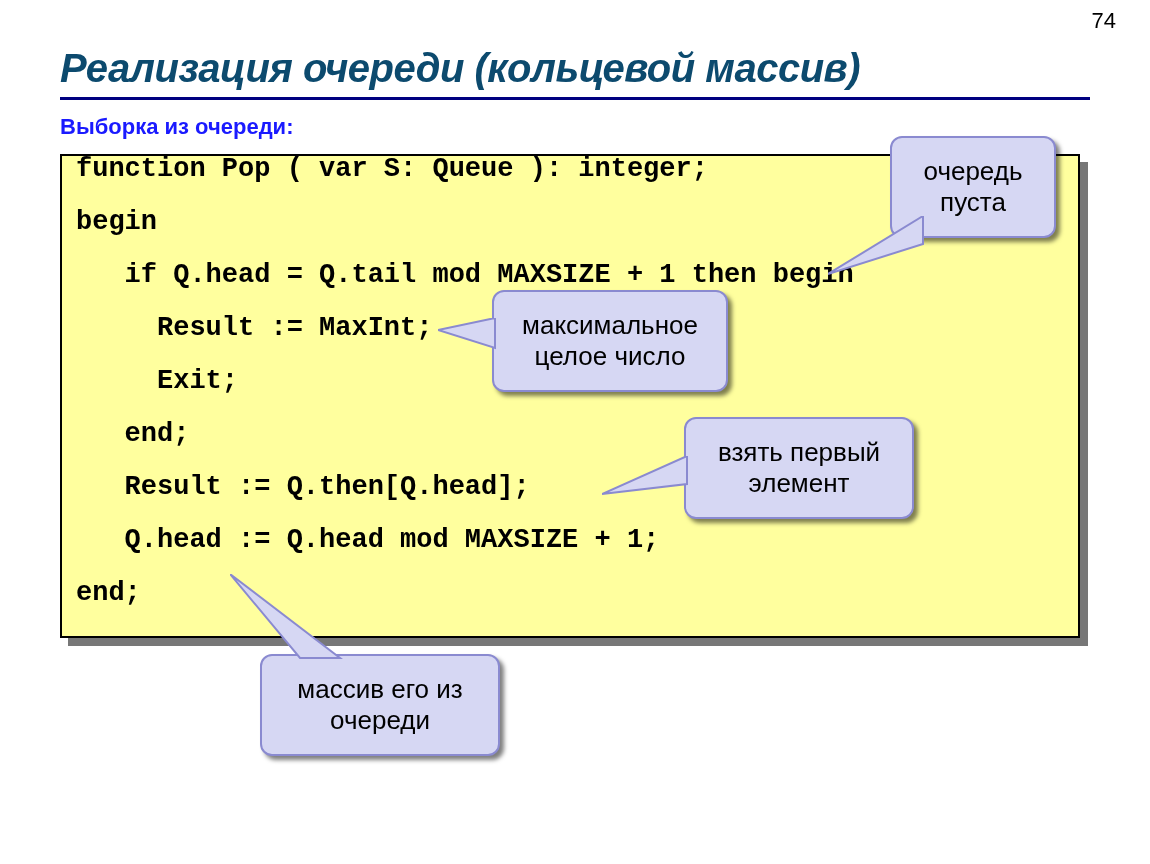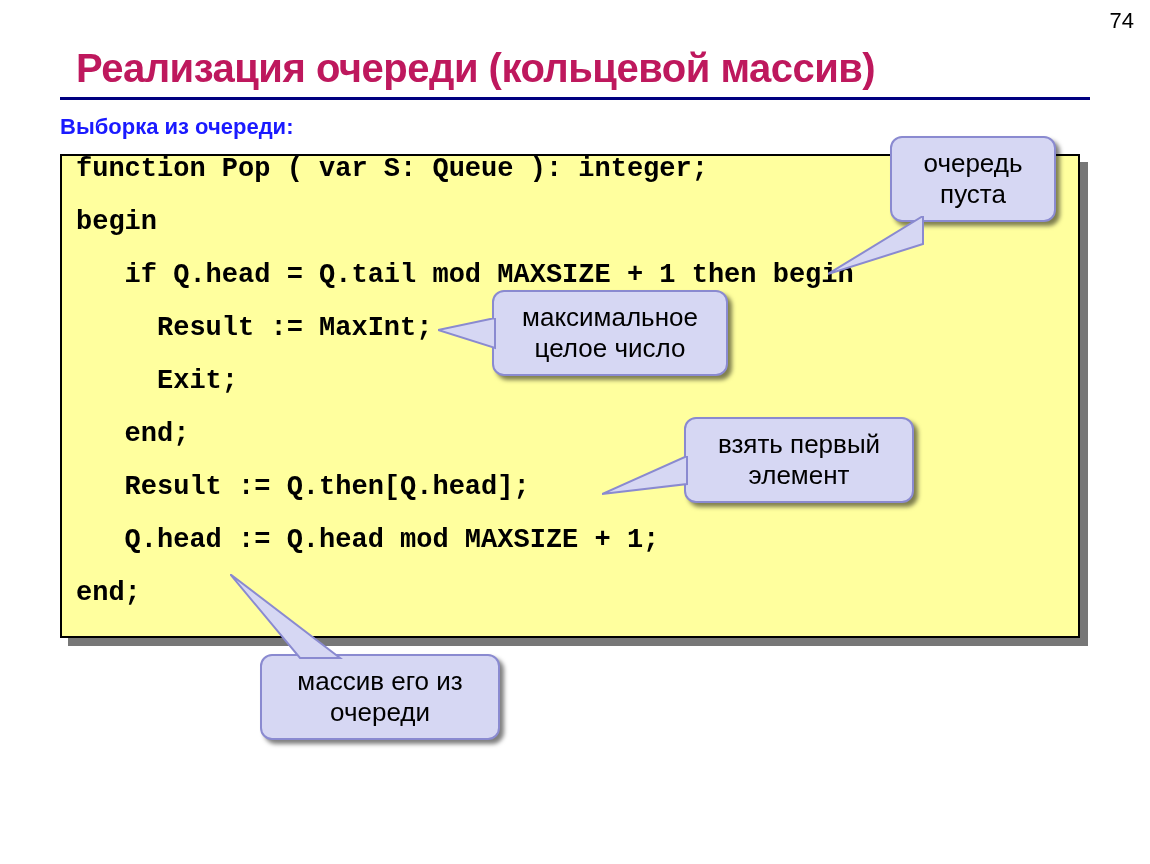--- a/index.html
+++ b/index.html
@@ -14,30 +14,31 @@
   .slide {
     position: relative;
     width: 1150px;
     height: 864px;
     box-sizing: border-box;
     padding: 32px 60px 0 60px;
   }
   .page-num {
     position: absolute;
     top: 8px;
-    right: 16px;
+    right: 34px;
     font-size: 22px;
     color: #000;
   }
   .title {
     font-size: 40px;
     font-weight: bold;
-    color: #be185d;
-    margin: 14px 0 6px 16px;
+    color: #0c4a6e;
+    margin: 14px 0 6px 0;
     letter-spacing: -0.5px;
+    font-style: italic;
   }
   .hr {
     border: none;
     border-top: 3px solid #000080;
     margin: 0 0 14px 0;
   }
   .subtitle {
     font-size: 22px;
     font-weight: bold;
     color: #1a1aff;
@@ -80,21 +81,21 @@
     position: absolute;
     background: #d6d7f3;
     border: 2px solid #8a8ad0;
     border-radius: 12px;
     box-shadow: 4px 4px 4px rgba(0,0,0,0.5);
     font-family: Arial, Helvetica, sans-serif;
     font-weight: normal;
     font-size: 26px;
     color: #000;
     text-align: center;
-    padding: 10px 18px;
+    padding: 18px 18px;
     box-sizing: border-box;
   }
   .pointer {
     position: absolute;
     z-index: 5;
   }
 </style>
 </head>
 <body>
 

